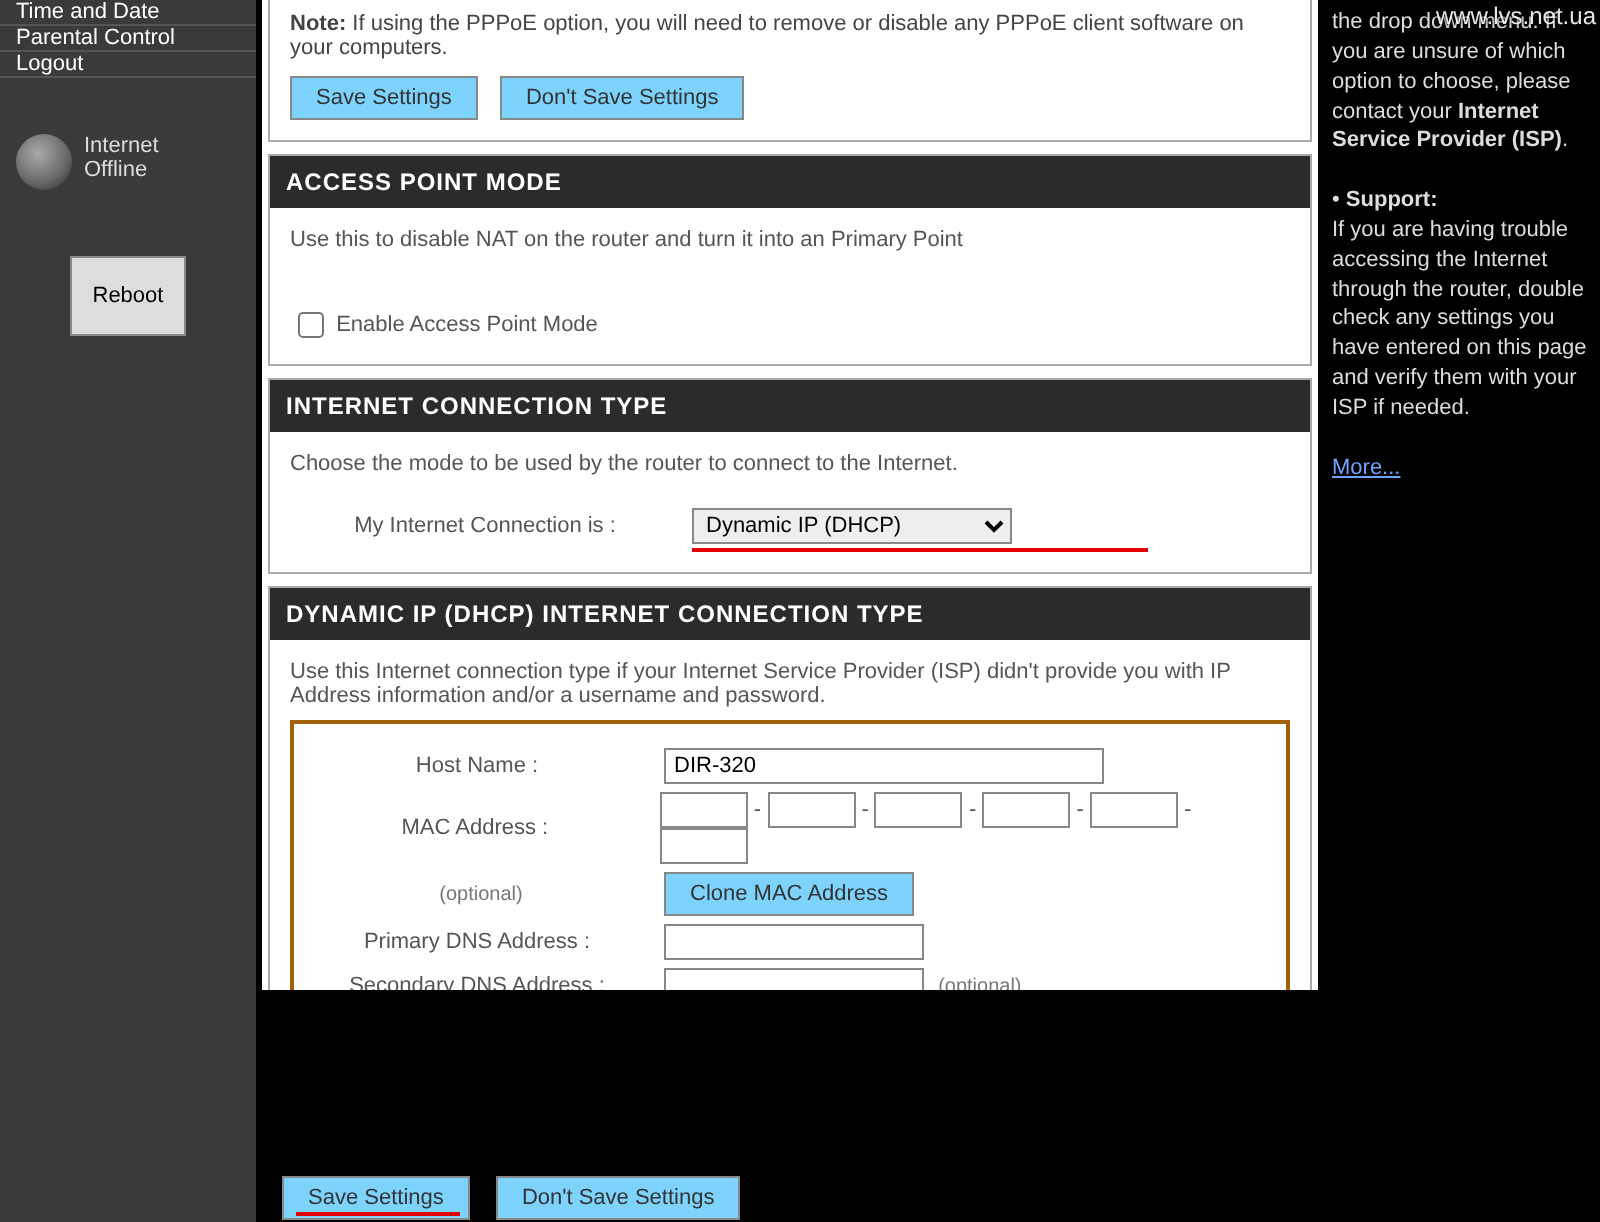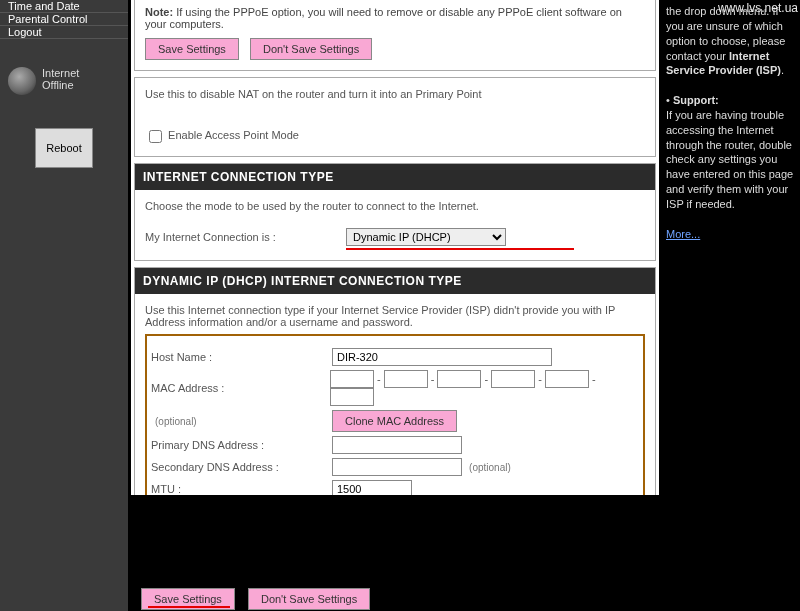--- a/index.html
+++ b/index.html
@@ -7,28 +7,28 @@
 .left-nav{position:absolute;left:0;top:0;width:128px;height:611px;background:#3a3a3a}
 .nav-item{padding:0 8px;color:#fff;font-size:11px;border-bottom:1px solid #555;cursor:pointer}
 .status-block{margin-top:20px;padding:8px;color:#ddd;font-size:11px;display:flex;align-items:flex-start}
 .globe-icon{width:28px;height:28px;border-radius:50%;background:radial-gradient(circle at 40% 35%,#aaa 0,#666 60%,#222 100%);margin-right:6px}
 .reboot-wrap{margin-top:25px;text-align:center}
 button.small{background:#ddd;color:#000;border:1px solid #888;padding:13px 10px;font-size:11px;cursor:pointer}
 .main-col{position:absolute;left:131px;top:0;width:528px;height:495px;background:#fff;color:#000;overflow:hidden}
 .note-box{margin:0 3px;border:1px solid #aaa;border-top:none;padding:6px 10px 10px 10px;color:#444}
 .note-box .nt{font-weight:bold}
 .btn-row{margin-top:8px}
-button.mid{background:#f9a8d4;color:#333;border:1px solid #888;padding:4px 12px;font-size:11px;cursor:pointer;margin-right:8px}
+button.mid{background:#7dd3fc;color:#333;border:1px solid #888;padding:4px 12px;font-size:11px;cursor:pointer;margin-right:8px}
 .section{margin:6px 3px 0 3px;border:1px solid #aaa}
 .section-h{background:#2b2b2b;color:#fff;font-weight:bold;font-size:12px;padding:6px 8px;letter-spacing:.5px}
 .section-b{padding:10px 10px;color:#555;font-size:11px}
 .chk-row{margin-top:27px}
 .chk-row input{vertical-align:middle}
 .field-row{display:flex;align-items:center;margin:4px 0}
-.field-lbl{width:175px;text-align:left;padding-right:6px;color:#555}
+.field-lbl{width:175px;text-align:center;padding-right:6px;color:#555}
 .field-ctl input[type=text]{border:1px solid #888;padding:2px 4px;font-size:11px}
 .mac-box{width:34px}
 .sel{border:1px solid #888;background:#eee;padding:1px 2px;font-size:11px;width:160px}
 .conn-row{display:flex;align-items:center;margin-top:16px}
 .conn-row .field-lbl{width:195px}
 .red-underline{width:228px;height:2px;background:#e40000;margin:2px 0 0 201px}
 .red-box{border:2px solid #a16207;padding:8px 4px;margin-top:6px}
 .sub-opt{color:#777;font-size:10px;margin-left:4px}
 .right-col{position:absolute;left:662px;top:0;width:138px;height:456px;color:#ddd;font-size:11px;line-height:1.35}
 .right-col .wm{position:absolute;right:2px;top:0;color:#fff;font-size:12px;opacity:.9;text-shadow:0 0 2px #000}
@@ -64,20 +64,21 @@
     <div class="note-box">
       <span class="nt">Note:</span>
       <span> If using the PPPoE option, you will need to remove or disable any PPPoE client software on your computers.</span>
       <div class="btn-row">
         <button class="mid">Save Settings</button>
         <button class="mid">Don't Save Settings</button>
       </div>
     </div>
 
     <div class="section">
+      <div class="section-h">ACCESS POINT MODE</div>
       <div class="section-b">
         <div>Use this to disable NAT on the router and turn it into an Primary Point</div>
         <div class="chk-row">
           <input type="checkbox" style="">
           <span>Enable Access Point Mode</span>
         </div>
       </div>
     </div>
 
     <div class="section">

